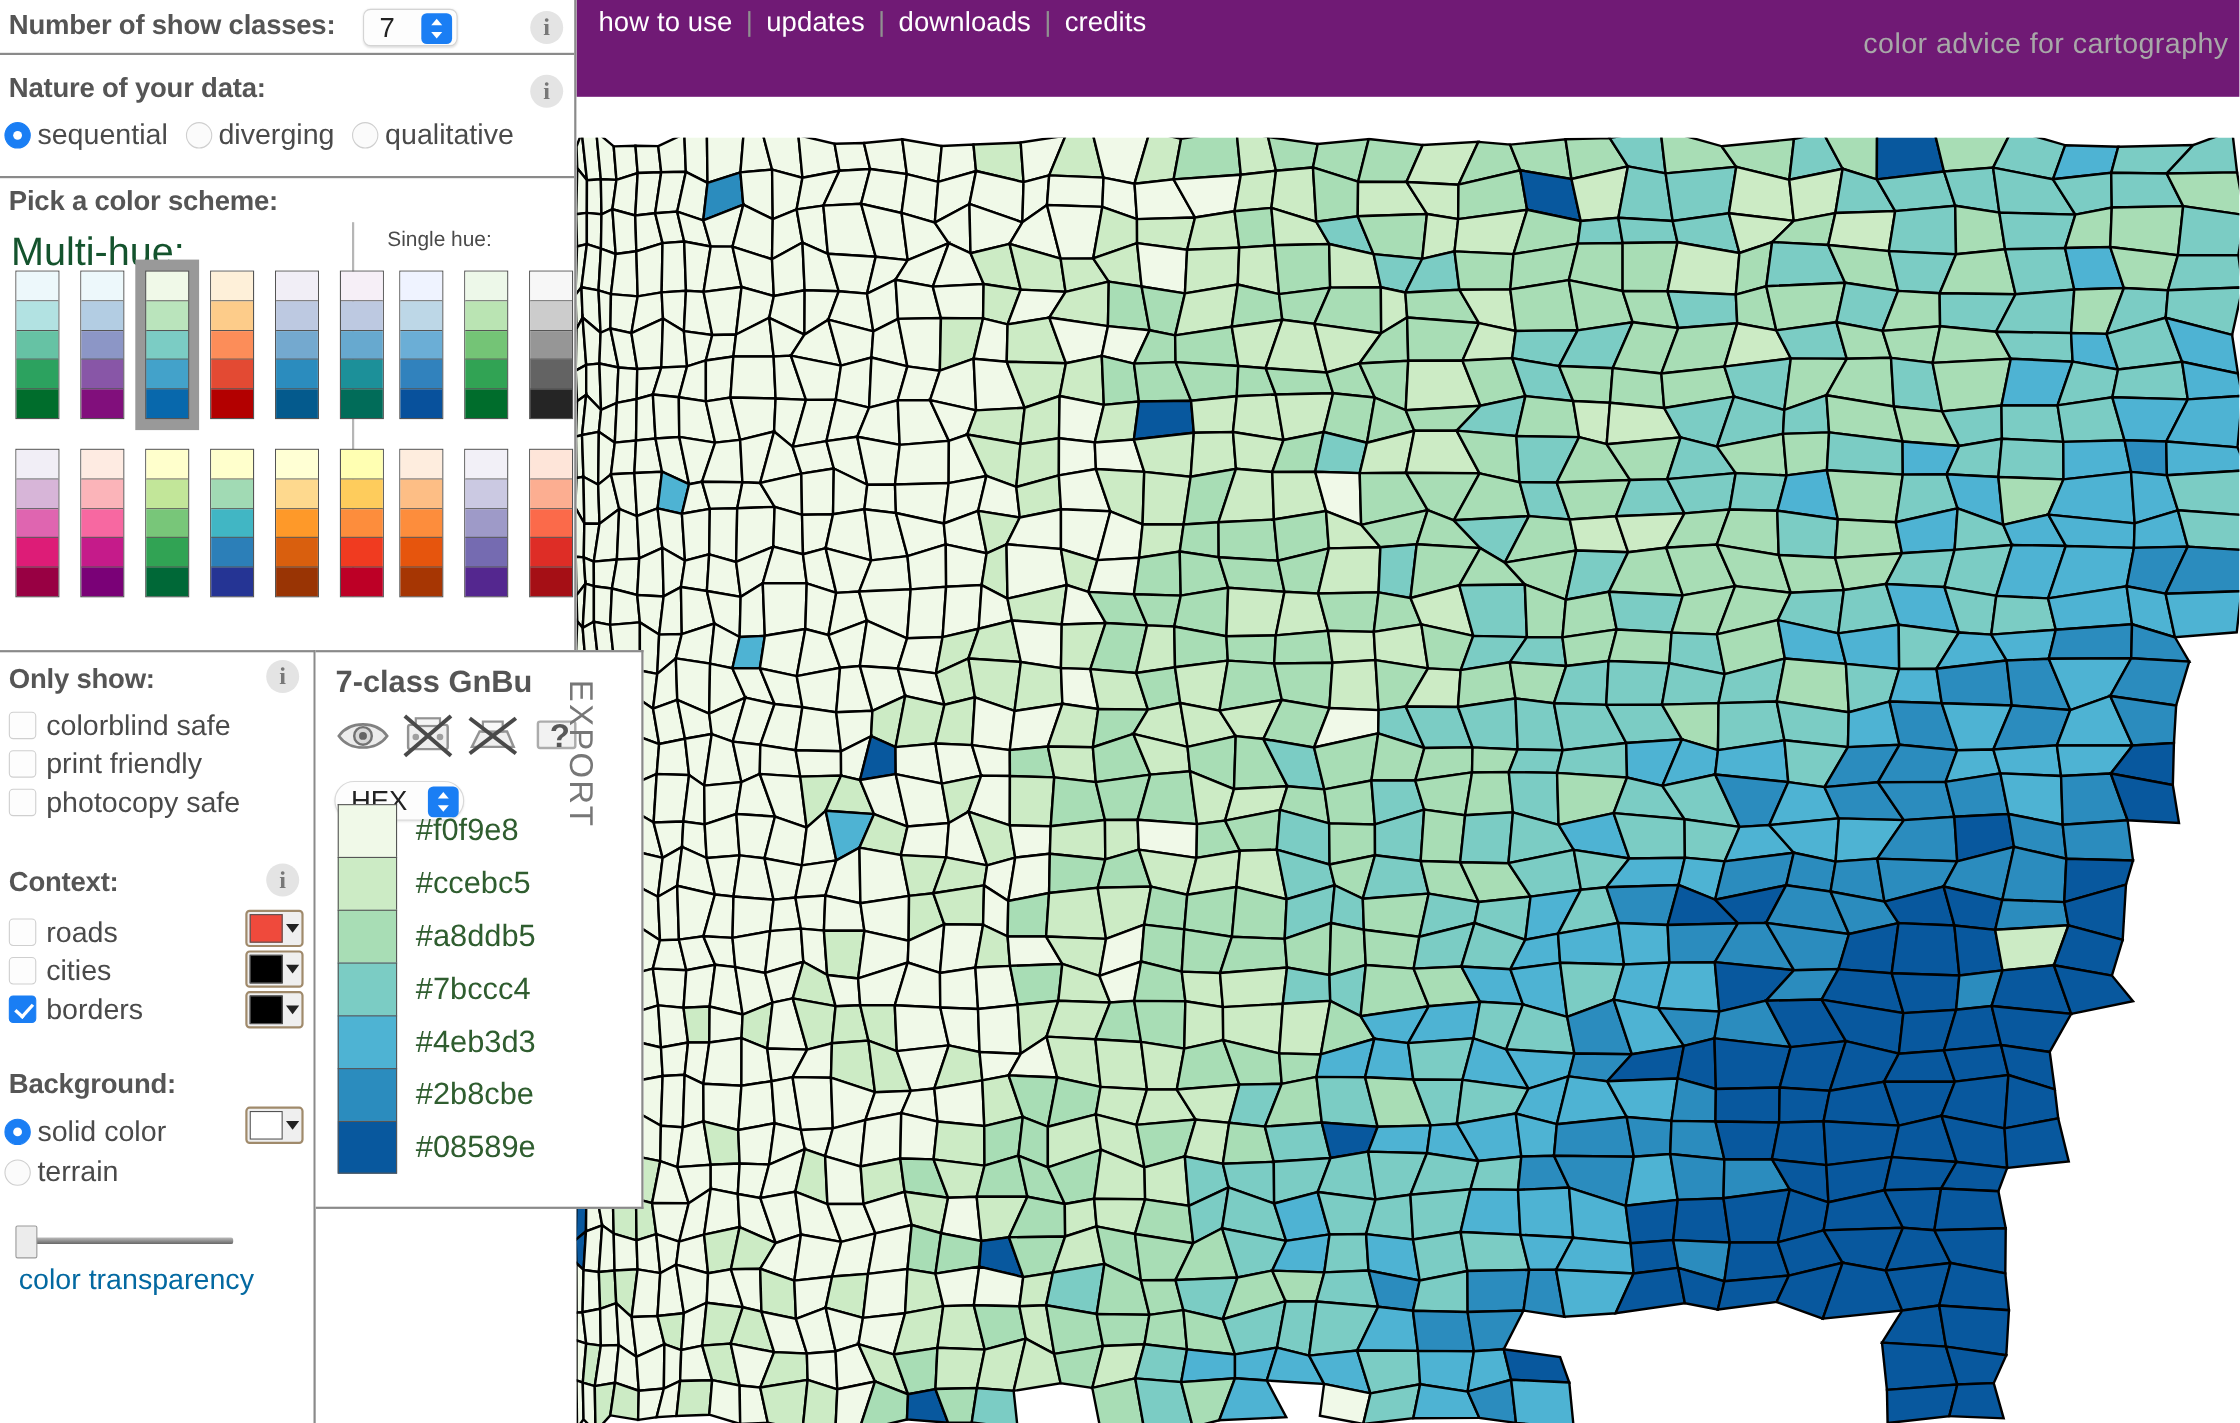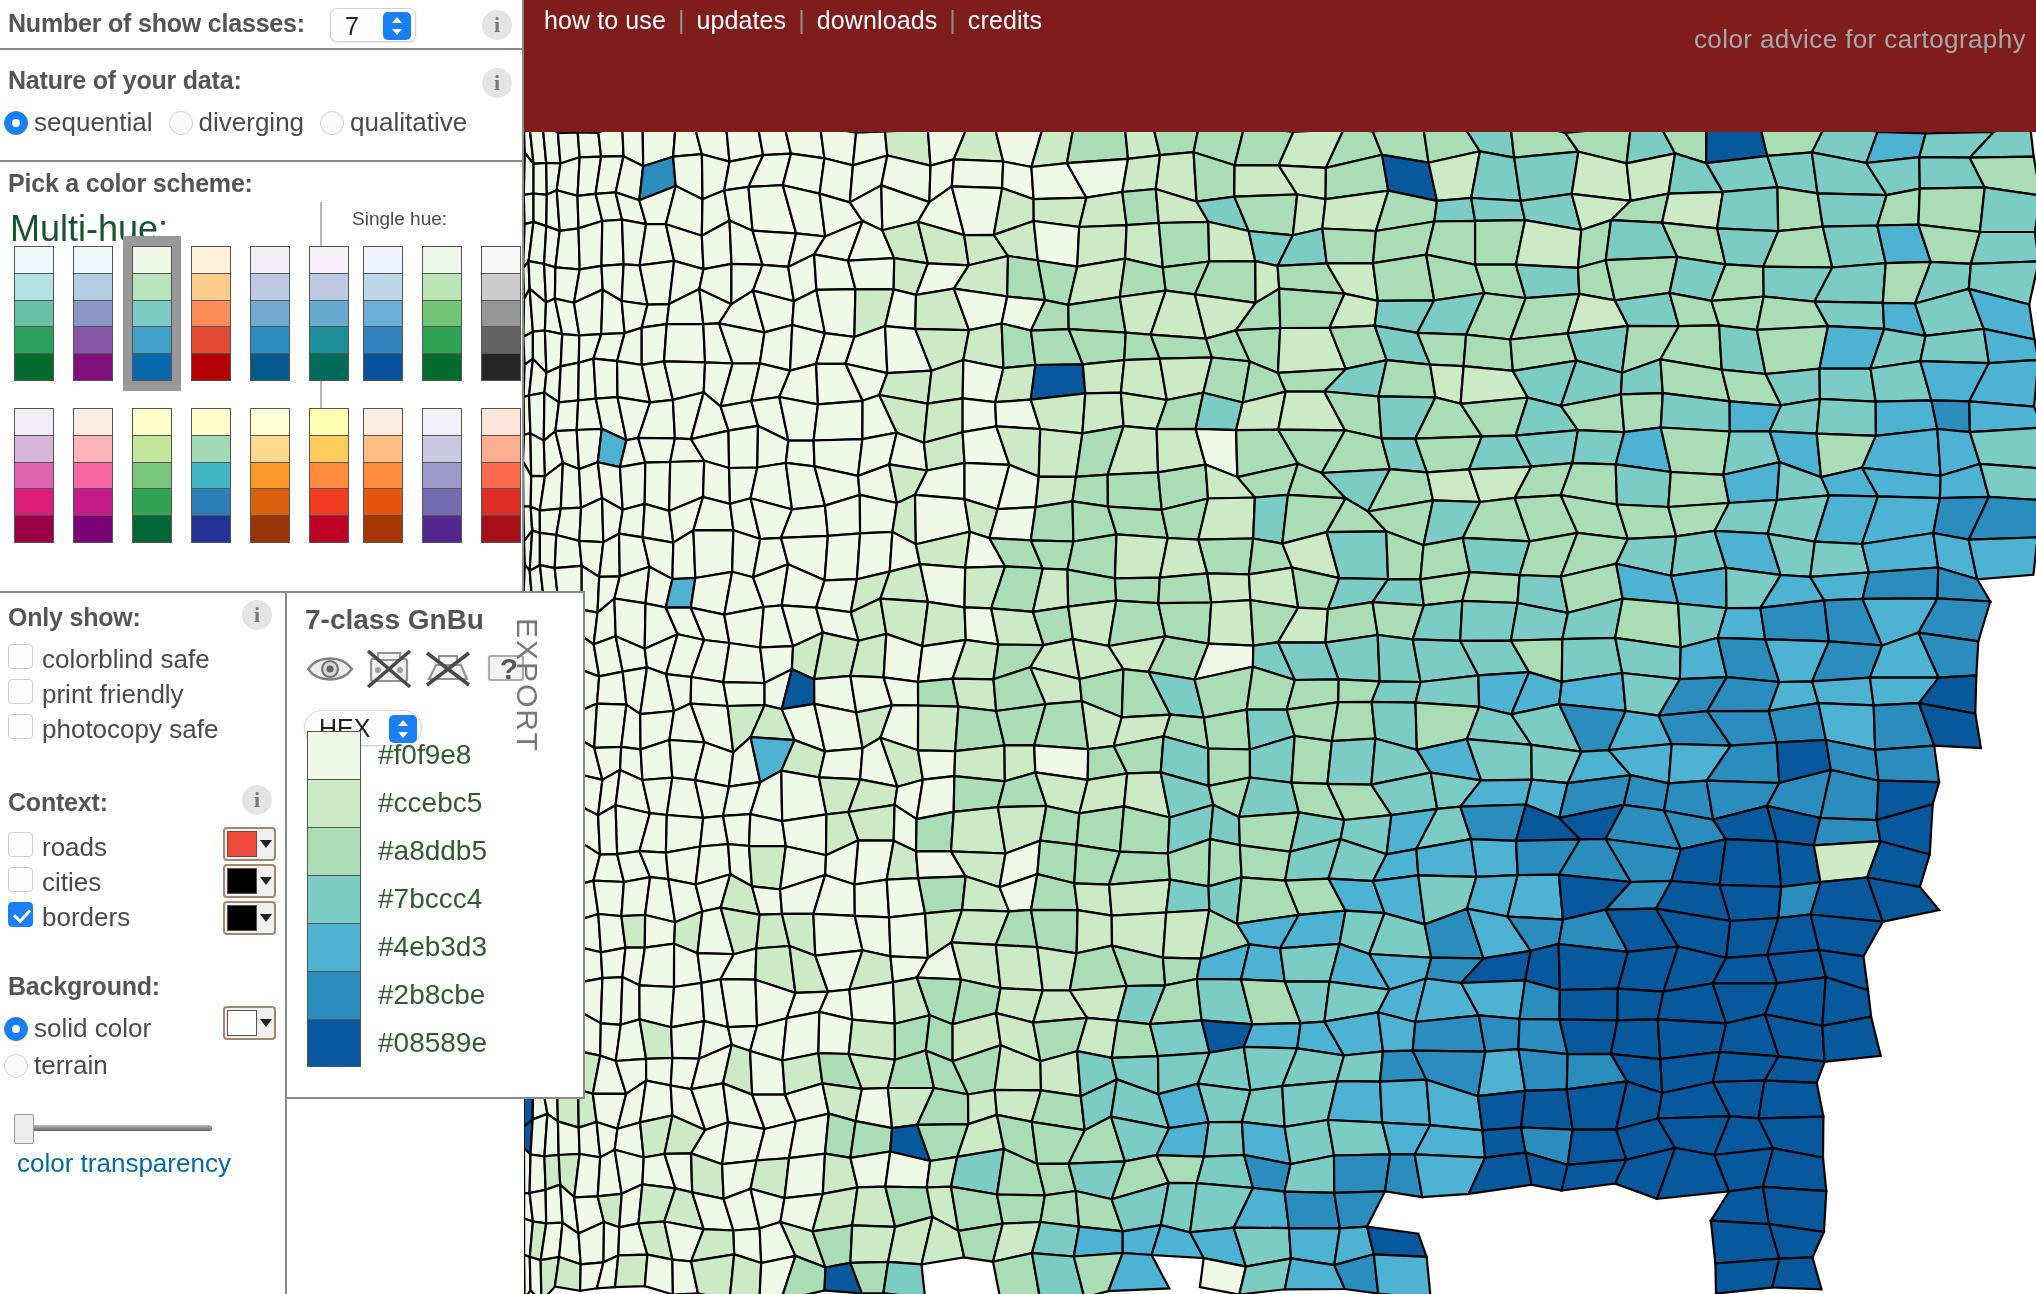--- a/index.html
+++ b/index.html
@@ -18,22 +18,22 @@
     width: 1512px; height: 1169px;
     background: #ffffff;
     overflow: hidden;
   }
   .map-svg { display: block; width: 100%; height: 100%; }
 
   
   .topbar {
     position: absolute;
     left: 524px; top: 0;
-    width: 1512px; height: 132px;
-    background: #7f1d1d;
+    width: 1512px; height: 88px;
+    background: #701a75;
   }
   .topnav {
     position: absolute;
     left: 20px; top: 6px;
     display: flex; align-items: center;
     color: #ffffff;
     font-size: 25px;
     letter-spacing: 0.1px;
   }
   .topnav a {
@@ -204,21 +204,21 @@
   
   .panel-lower {
     position: absolute;
     left: 0; top: 591px;
     width: 287px; height: 703px;
     background: #ffffff;
     border-right: 2px solid #8a8a8a;
     border-top: 2px solid #8a8a8a;
   }
   .chk-row {
-    display: flex; 
+    display: flex; align-items: center;
     margin-bottom: 4px;
     cursor: pointer;
   }
   .chk {
     width: 25px; height: 25px;
     border: 1px solid #cfcfcf; background: #fdfdfd;
     border-radius: 4px;
     margin-right: 9px; flex: none;
   }
   .chk.on {

